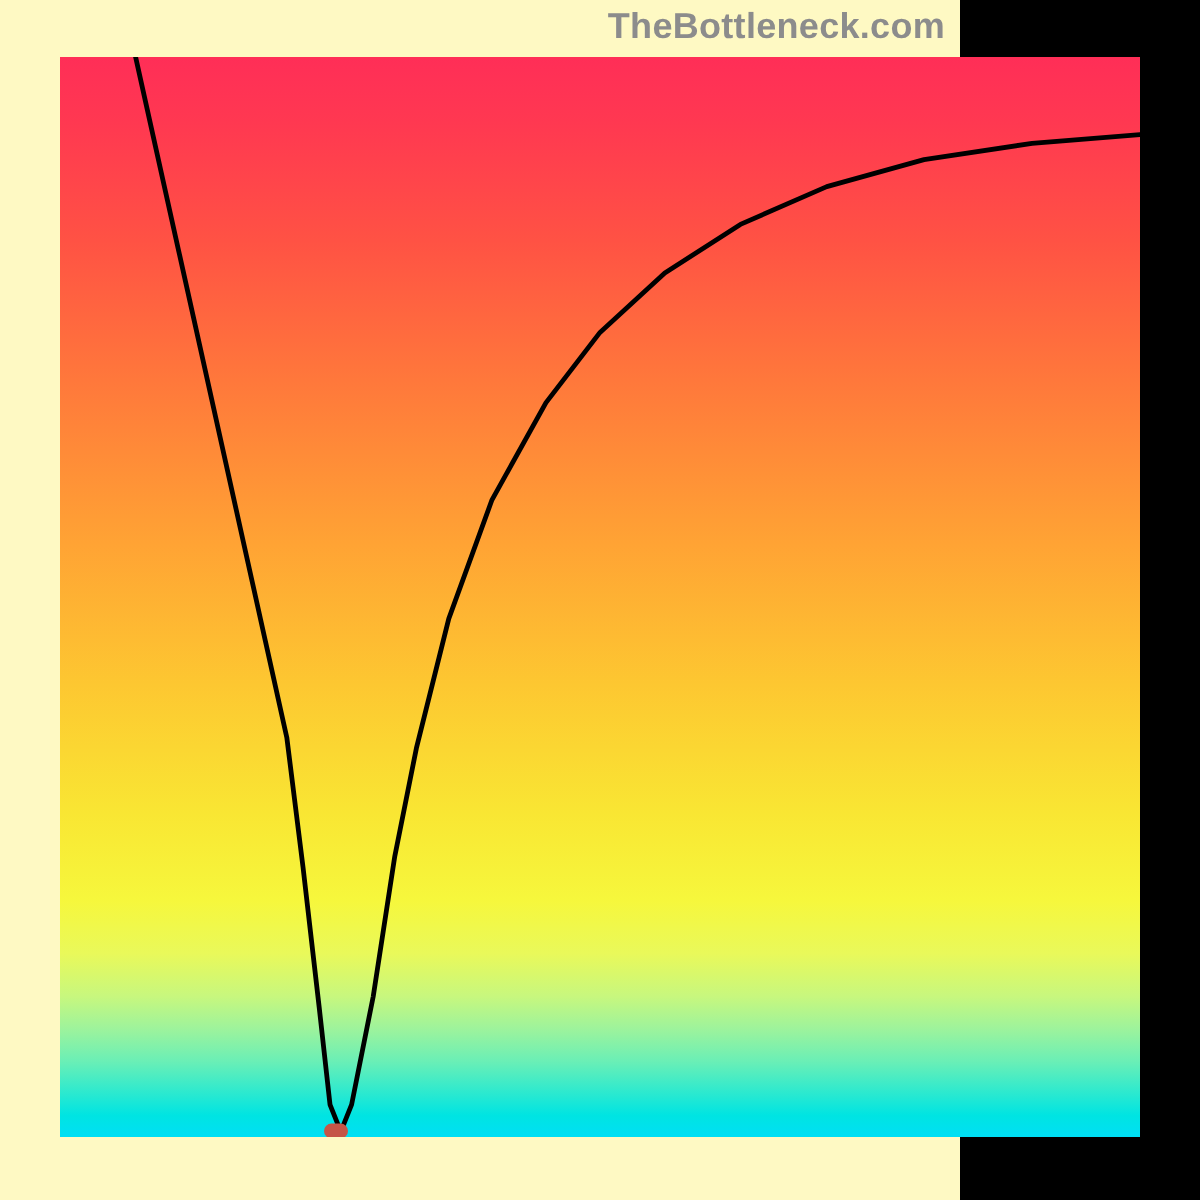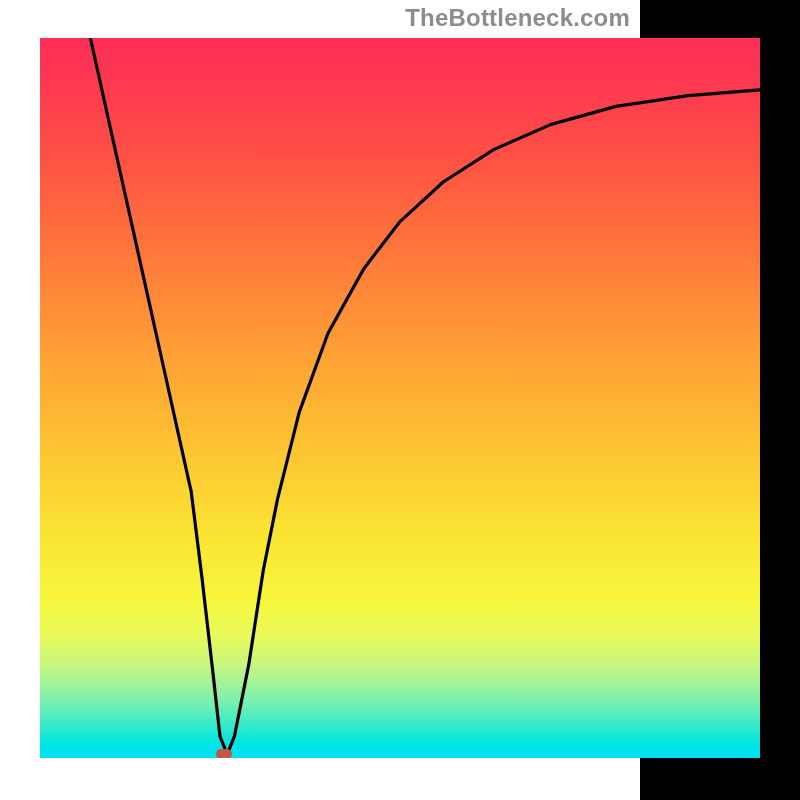--- a/index.html
+++ b/index.html
@@ -7,21 +7,21 @@
     padding: 0;
     width: 800px;
     height: 800px;
     background: #000;
     overflow: hidden;
   }
   .stage {
     position: relative;
     width: 640px;
     height: 800px;
-    background: #ffffff;
+    background: #fef9c3;
   }
   .watermark {
     position: absolute;
     top: 4px;
     right: 10px;
     font-family: Arial, Helvetica, sans-serif;
     font-size: 24px;
     font-weight: 600;
     color: #8c8c8c;
     letter-spacing: 0.2px;

